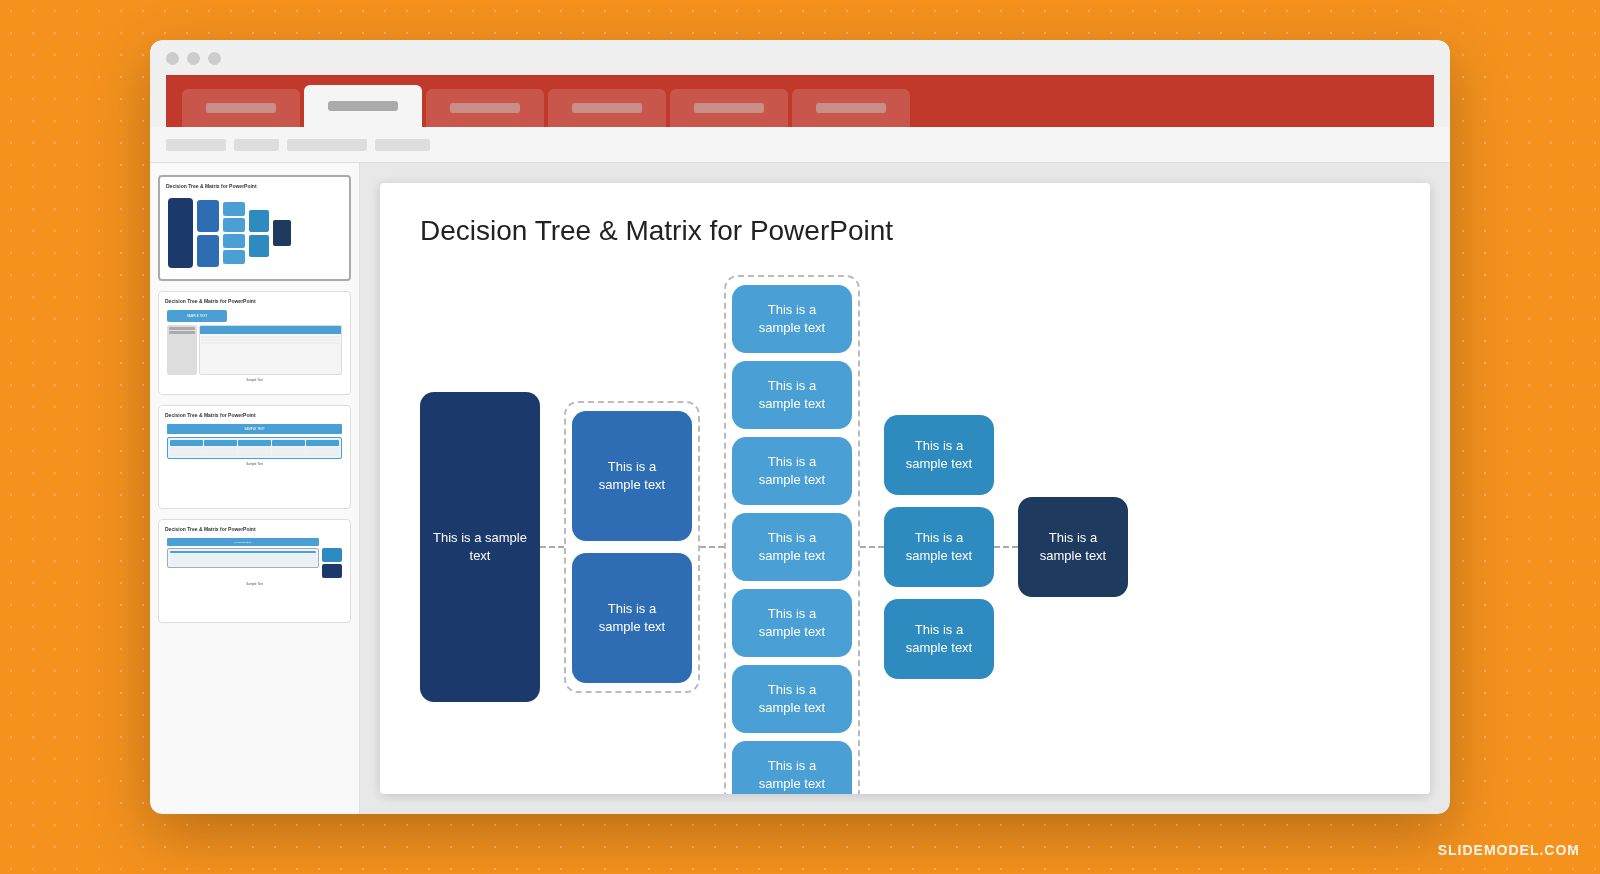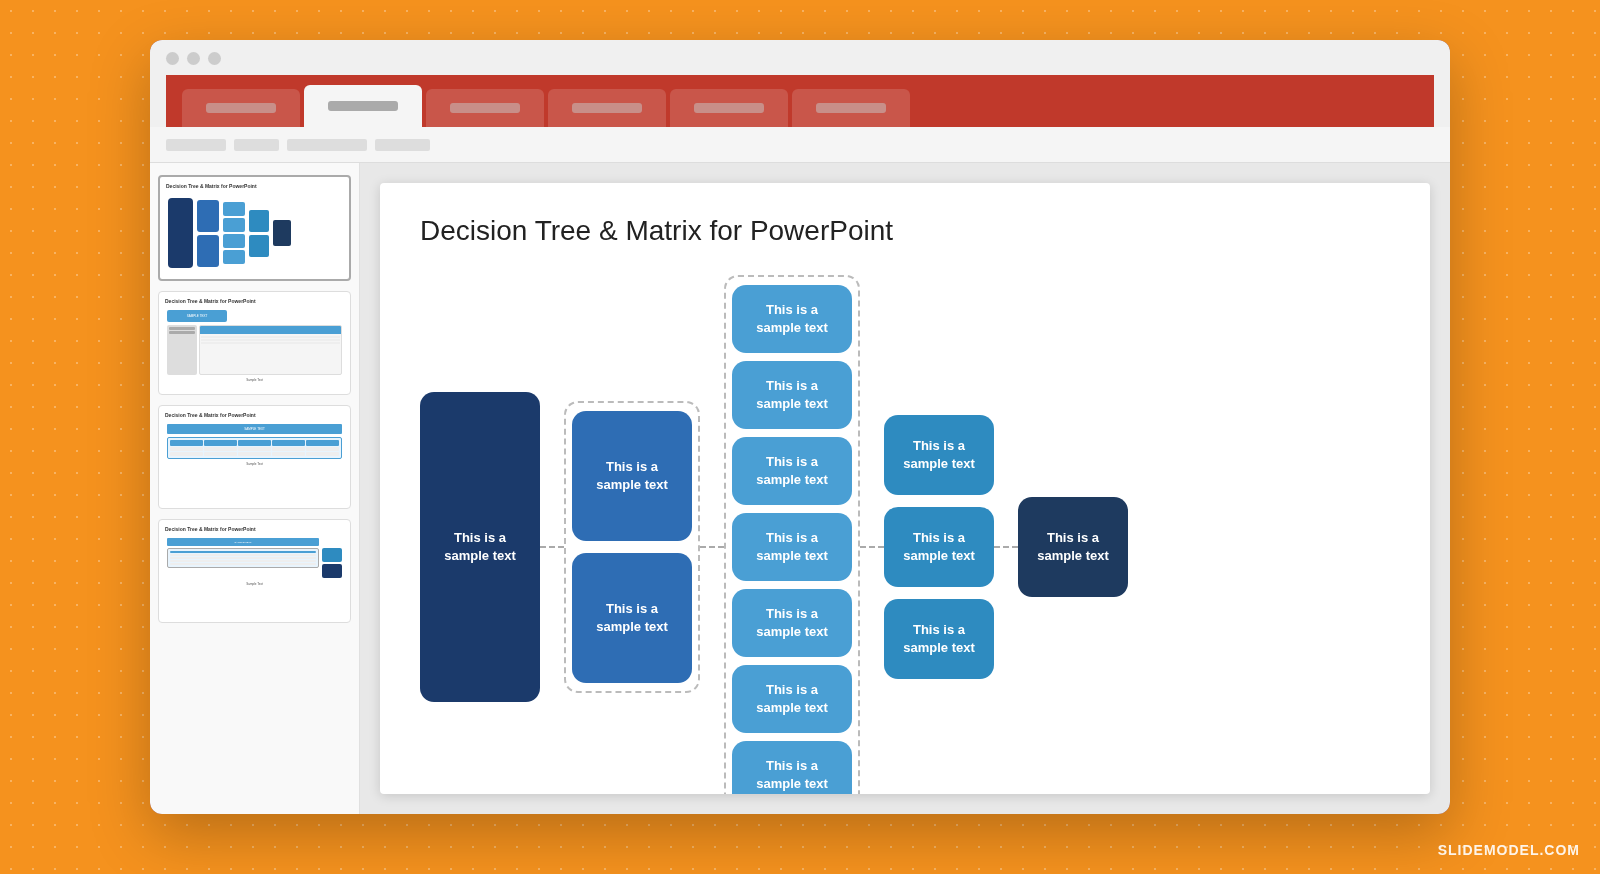--- a/index.html
+++ b/index.html
@@ -204,21 +204,21 @@
 
     
     .card {
       border-radius: 14px;
       display: flex;
       align-items: center;
       justify-content: center;
       text-align: center;
       color: #fff;
       font-size: 13px;
-      font-weight: 700;
+      font-weight: 400;
       line-height: 1.4;
       padding: 10px;
       flex-shrink: 0;
     }
 
     .card-dark-blue {
       background: #1B3A6B;
     }
 
     .card-medium-blue {

